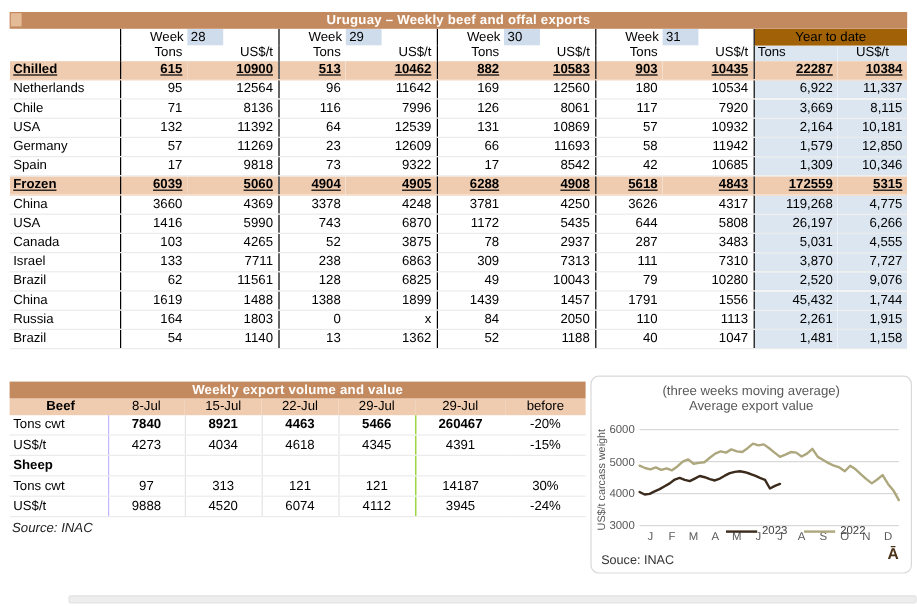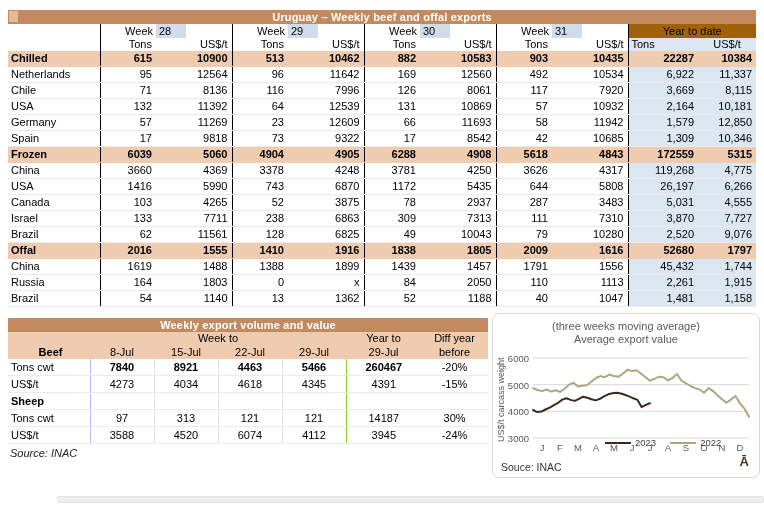--- a/index.html
+++ b/index.html
@@ -30,21 +30,21 @@
   #top-table .num{text-align:right;padding-right:4px;}
   #top-table .gb{border-left:1px solid #000;}
   #top-table .wk{text-align:right;padding-right:3px;}
   #top-table .wkc{text-align:left;}
   #top-table .wknum{background:#cfdcec;padding:0 15px 0 3px;display:inline-block;}
   #top-table .sub{text-align:right;padding-right:4px;}
   #top-table .ytdh{text-align:center;background:#a16207;}
   #top-table .yt-tons{text-align:left;padding-left:3px;background:#dce6f1;}
   #top-table .yt-usd{text-align:center;background:#dce6f1;}
   #top-table td.ytd{background:#dce6f1;}
-  #top-table tr.hl td{background:#efccb0;font-weight:bold;border-bottom:1px solid #efccb0;}
+  #top-table tr.hl td{background:#efccb0;font-weight:bold;border-bottom:1px solid #efccb0;text-decoration:underline;}
   #top-table tr.hl td.ytd{background:#efccb0;}
   
   #bottom-panel{left:8px;top:318px;width:480px;}
   #bot-table{width:480px;}
   #bot-table col.c-lbl{width:82px;}
   #bot-table col.c-d{width:64px;}
   #bot-table col.c-yt{width:75px;}
   #bot-table col.c-df{width:67px;}
   #bot-table th,#bot-table td{padding:0;font-weight:normal;white-space:nowrap;}
   #bot-table thead th{background:#efccb0;}
@@ -143,21 +143,21 @@
           <td class="num ytd">10384</td>
         </tr>
         <tr>
           <td class="lbl">Netherlands</td>
           <td class="num gb">95</td>
           <td class="num">12564</td>
           <td class="num gb">96</td>
           <td class="num">11642</td>
           <td class="num gb">169</td>
           <td class="num">12560</td>
-          <td class="num gb">492</td>
+          <td class="num gb">180</td>
           <td class="num">10534</td>
           <td class="num gb ytd">6,922</td>
           <td class="num ytd">11,337</td>
         </tr>
         <tr>
           <td class="lbl">Chile</td>
           <td class="num gb">71</td>
           <td class="num">8136</td>
           <td class="num gb">116</td>
           <td class="num">7996</td>
@@ -277,33 +277,20 @@
           <td class="num gb">62</td>
           <td class="num">11561</td>
           <td class="num gb">128</td>
           <td class="num">6825</td>
           <td class="num gb">49</td>
           <td class="num">10043</td>
           <td class="num gb">79</td>
           <td class="num">10280</td>
           <td class="num gb ytd">2,520</td>
           <td class="num ytd">9,076</td>
-        </tr>
-        <tr class="hl">
-          <td class="lbl" style="font-weight: bold;">Offal</td>
-          <td class="num gb">2016</td>
-          <td class="num">1555</td>
-          <td class="num gb">1410</td>
-          <td class="num">1916</td>
-          <td class="num gb">1838</td>
-          <td class="num">1805</td>
-          <td class="num gb">2009</td>
-          <td class="num">1616</td>
-          <td class="num gb ytd">52680</td>
-          <td class="num ytd">1797</td>
         </tr>
         <tr>
           <td class="lbl">China</td>
           <td class="num gb">1619</td>
           <td class="num">1488</td>
           <td class="num gb">1388</td>
           <td class="num">1899</td>
           <td class="num gb">1439</td>
           <td class="num">1457</td>
           <td class="num gb">1791</td>
@@ -349,26 +336,20 @@
     <colgroup>
       <col class="c-lbl">
       <col class="c-d">
         <col class="c-d">
         <col class="c-d">
         <col class="c-d">
       <col class="c-yt">
         <col class="c-df">
     </colgroup>
     <thead>
-      <tr class="rA">
-        <th></th>
-        <th colspan="4">Week to</th>
-        <th>Year to</th>
-        <th>Diff year</th>
-      </tr>
       <tr class="rB">
         <th class="beef">Beef</th>
         <th>8-Jul</th>
         <th>15-Jul</th>
         <th>22-Jul</th>
         <th>29-Jul</th>
         <th>29-Jul</th>
         <th>before</th>
       </tr>
     </thead>
@@ -404,21 +385,21 @@
           <td class="lbl">Tons cwt</td>
           <td class="">97</td>
           <td class="sep">313</td>
           <td class="sep">121</td>
           <td class="sep">121</td>
           <td class=" yt">14187</td>
           <td class="">30%</td>
         </tr>
         <tr>
           <td class="lbl">US$/t</td>
-          <td class="">3588</td>
+          <td class="">9888</td>
           <td class="sep">4520</td>
           <td class="sep">6074</td>
           <td class="sep">4112</td>
           <td class=" yt">3945</td>
           <td class="">-24%</td>
         </tr>
       </tbody>
   </table>
   <div class="source-line">Source: INAC</div>
 </div>

